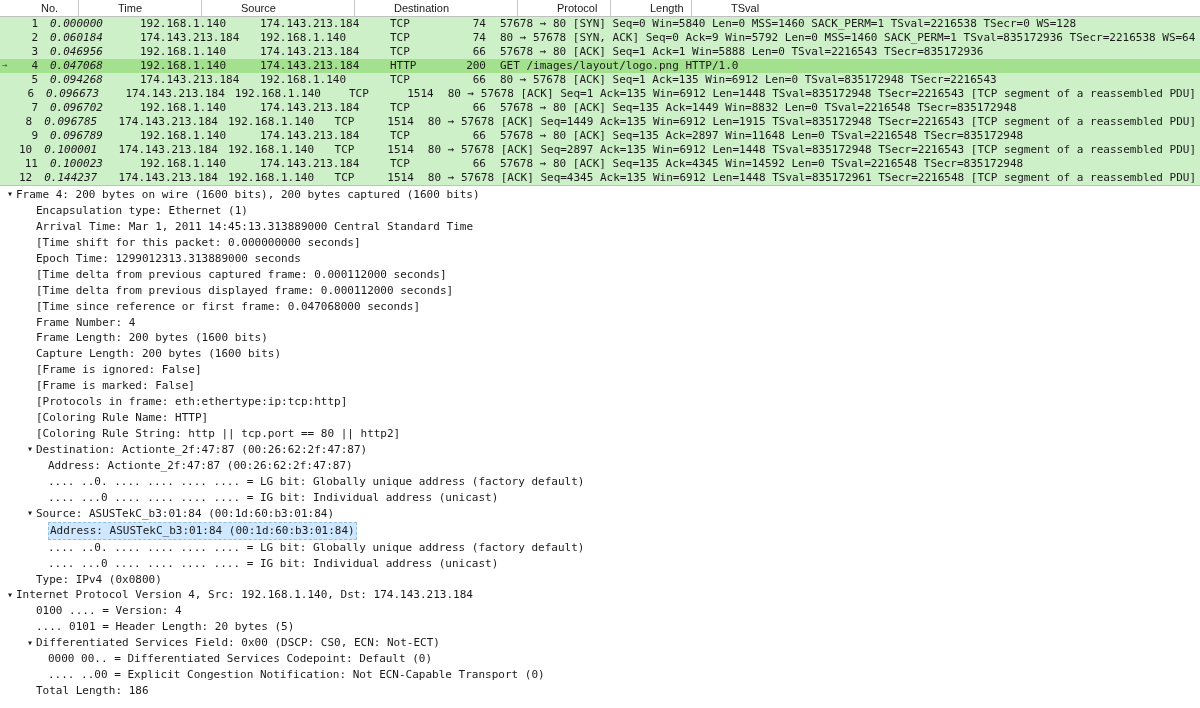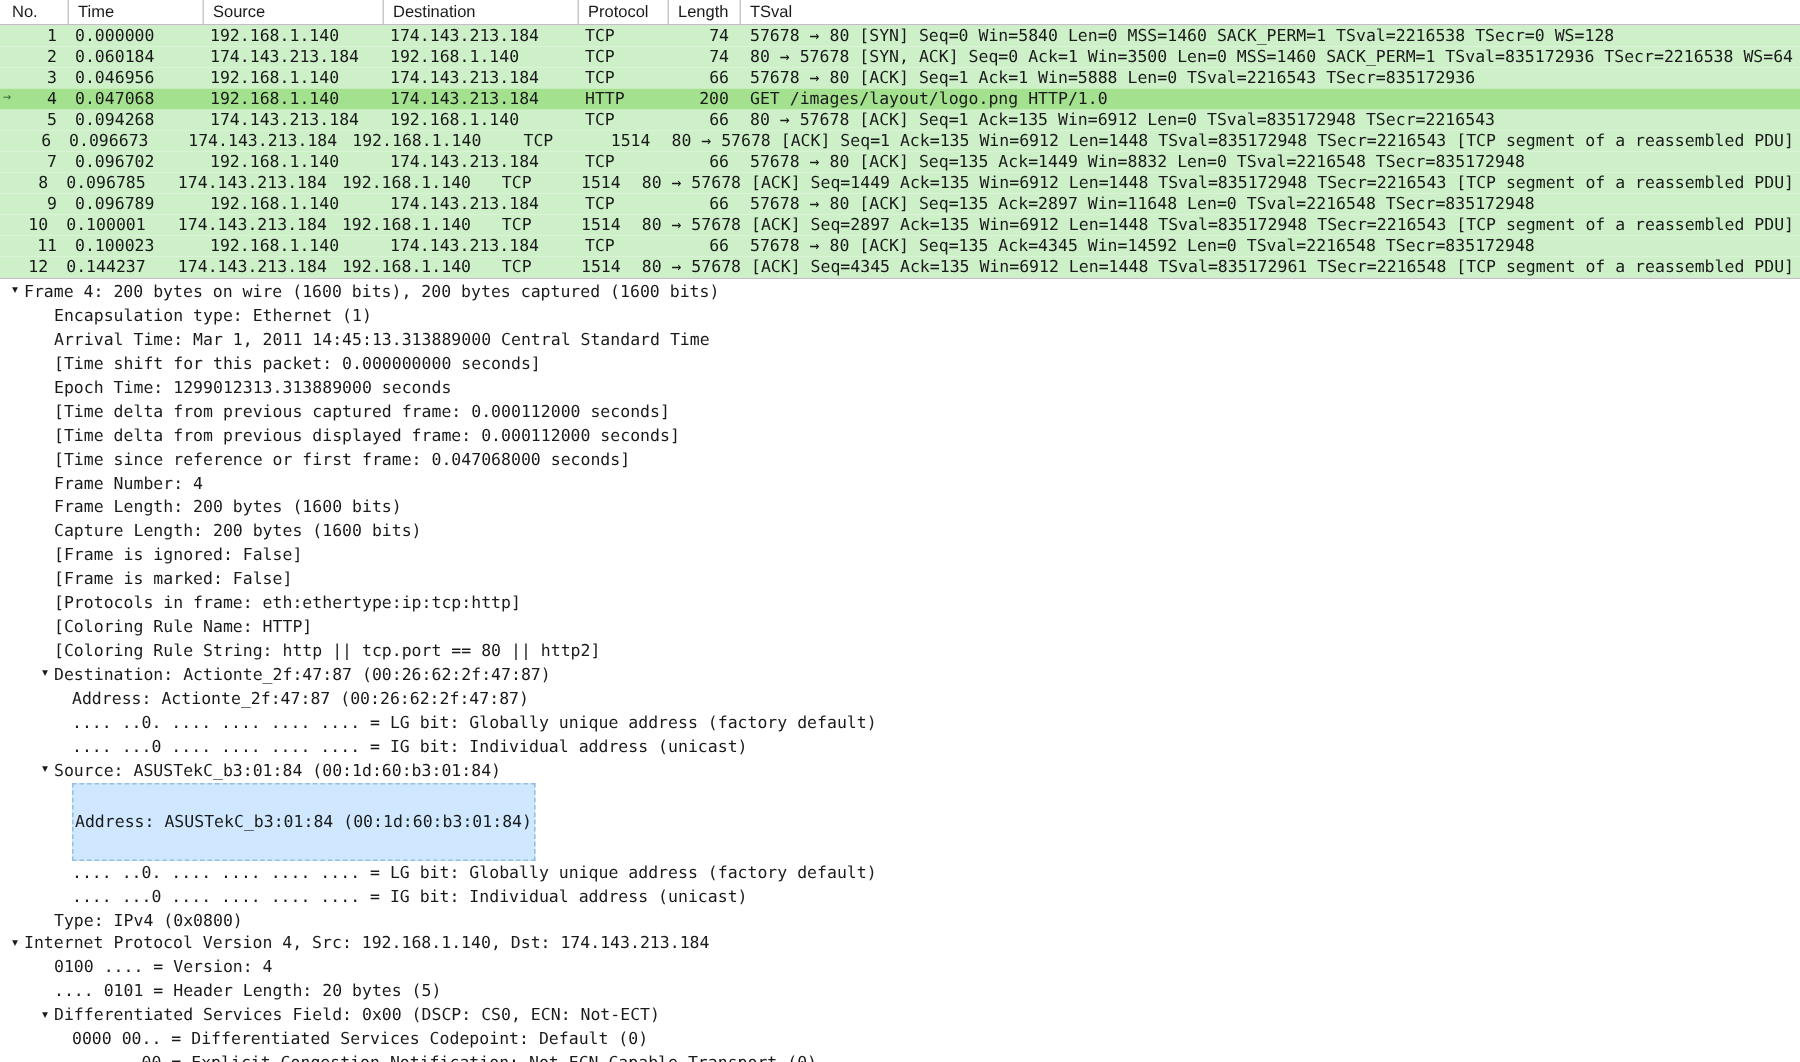--- a/index.html
+++ b/index.html
@@ -25,38 +25,39 @@
     height: 16px;
     align-items: center;
     padding-left: 2px;
   }
   .hcell {
     box-sizing: border-box;
     padding: 0 20px 0 6px;
     border-right: 1px solid #c8c8c8;
     height: 16px;
     line-height: 16px;
+    margin-left: 33px;
   }
   .row {
     display: flex;
     align-items: center;
     height: 14px;
     padding-left: 2px;
   }
   .cell {
     box-sizing: border-box;
     padding: 0 4px 0 6px;
     height: 14px;
     line-height: 14px;
     overflow: visible;
   }
 
   
   .c-no      { width: 42px;  text-align: right; padding-right: 6px;}
-  .c-time    { width: 90px; }
+  .c-time    { width: 90px; font-style: italic; }
   .c-src     { width: 120px; }
   .c-dst     { width: 130px; }
   .c-proto   { width: 60px; }
   .c-len     { width: 50px; text-align: right; padding-right: 8px;}
   .c-info    { flex: 1; }
 
   .hc-no     { width: 44px; }
   .hc-time   { width: 90px; }
   .hc-src    { width: 120px; }
   .hc-dst    { width: 130px; }
@@ -95,21 +96,21 @@
   }
   .tw.open::before  { content: "\25BE"; } 
   .ind1 { padding-left:  4px; }
   .ind2 { padding-left: 24px; }
   .ind3 { padding-left: 36px; }
 
   .selected-detail {
     background: #cfe8ff;
     border: 1px dashed #94bfe0;
     display: inline-block;
-    padding: 17px 1px;
+    padding: 0 1px;
   }
 </style>
 </head>
 <body>
 
 <div class="packet-list">
 
   <div class="list-header">
     <div class="hcell hc-no">No.</div>
     <div class="hcell hc-time">Time</div>
@@ -130,21 +131,21 @@
         <div class="cell c-len">74</div>
         <div class="cell c-info">57678 → 80 [SYN] Seq=0 Win=5840 Len=0 MSS=1460 SACK_PERM=1 TSval=2216538 TSecr=0 WS=128</div>
       </div>
       <div class="row color-http">
         <div class="cell c-no">2</div>
         <div class="cell c-time">0.060184</div>
         <div class="cell c-src">174.143.213.184</div>
         <div class="cell c-dst">192.168.1.140</div>
         <div class="cell c-proto">TCP</div>
         <div class="cell c-len">74</div>
-        <div class="cell c-info">80 → 57678 [SYN, ACK] Seq=0 Ack=1 Win=3500 Len=0 MSS=1460 SACK_PERM=1 TSval=835172936 TSecr=2216538 WS=64</div>
+        <div class="cell c-info">80 → 57678 [SYN, ACK] Seq=0 Ack=9 Win=5792 Len=0 MSS=1460 SACK_PERM=1 TSval=835172936 TSecr=2216538 WS=64</div>
       </div>
       <div class="row color-http">
         <div class="cell c-no">3</div>
         <div class="cell c-time">0.046956</div>
         <div class="cell c-src">192.168.1.140</div>
         <div class="cell c-dst">174.143.213.184</div>
         <div class="cell c-proto">TCP</div>
         <div class="cell c-len">66</div>
         <div class="cell c-info">57678 → 80 [ACK] Seq=1 Ack=1 Win=5888 Len=0 TSval=2216543 TSecr=835172936</div>
       </div>
@@ -185,21 +186,21 @@
         <div class="cell c-len">66</div>
         <div class="cell c-info">57678 → 80 [ACK] Seq=135 Ack=1449 Win=8832 Len=0 TSval=2216548 TSecr=835172948</div>
       </div>
       <div class="row color-http">
         <div class="cell c-no">8</div>
         <div class="cell c-time">0.096785</div>
         <div class="cell c-src">174.143.213.184</div>
         <div class="cell c-dst">192.168.1.140</div>
         <div class="cell c-proto">TCP</div>
         <div class="cell c-len">1514</div>
-        <div class="cell c-info">80 → 57678 [ACK] Seq=1449 Ack=135 Win=6912 Len=1448 TSval=835172948 TSecr=2216543 [TCP segment of a reassembled PDU]</div>
+        <div class="cell c-info">80 → 57678 [ACK] Seq=1449 Ack=135 Win=6912 Len=1915 TSval=835172948 TSecr=2216543 [TCP segment of a reassembled PDU]</div>
       </div>
       <div class="row color-http">
         <div class="cell c-no">9</div>
         <div class="cell c-time">0.096789</div>
         <div class="cell c-src">192.168.1.140</div>
         <div class="cell c-dst">174.143.213.184</div>
         <div class="cell c-proto">TCP</div>
         <div class="cell c-len">66</div>
         <div class="cell c-info">57678 → 80 [ACK] Seq=135 Ack=2897 Win=11648 Len=0 TSval=2216548 TSecr=835172948</div>
       </div>

